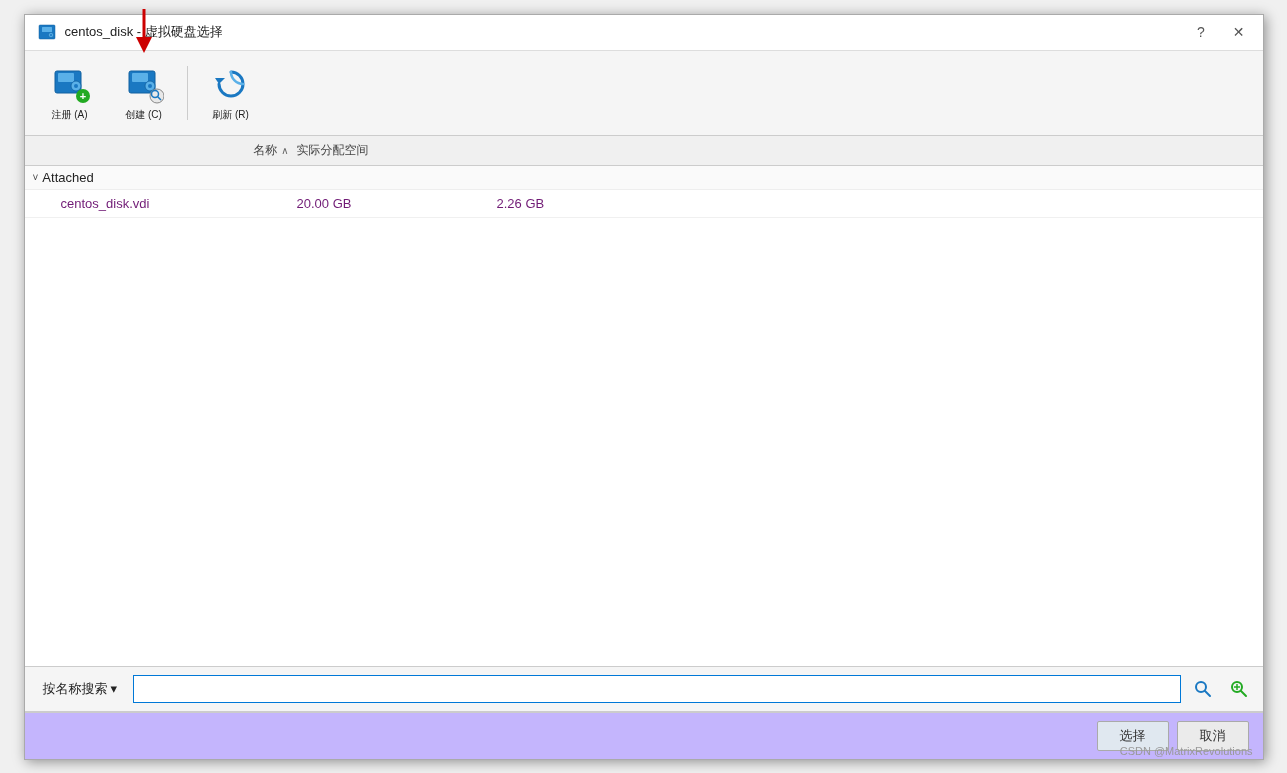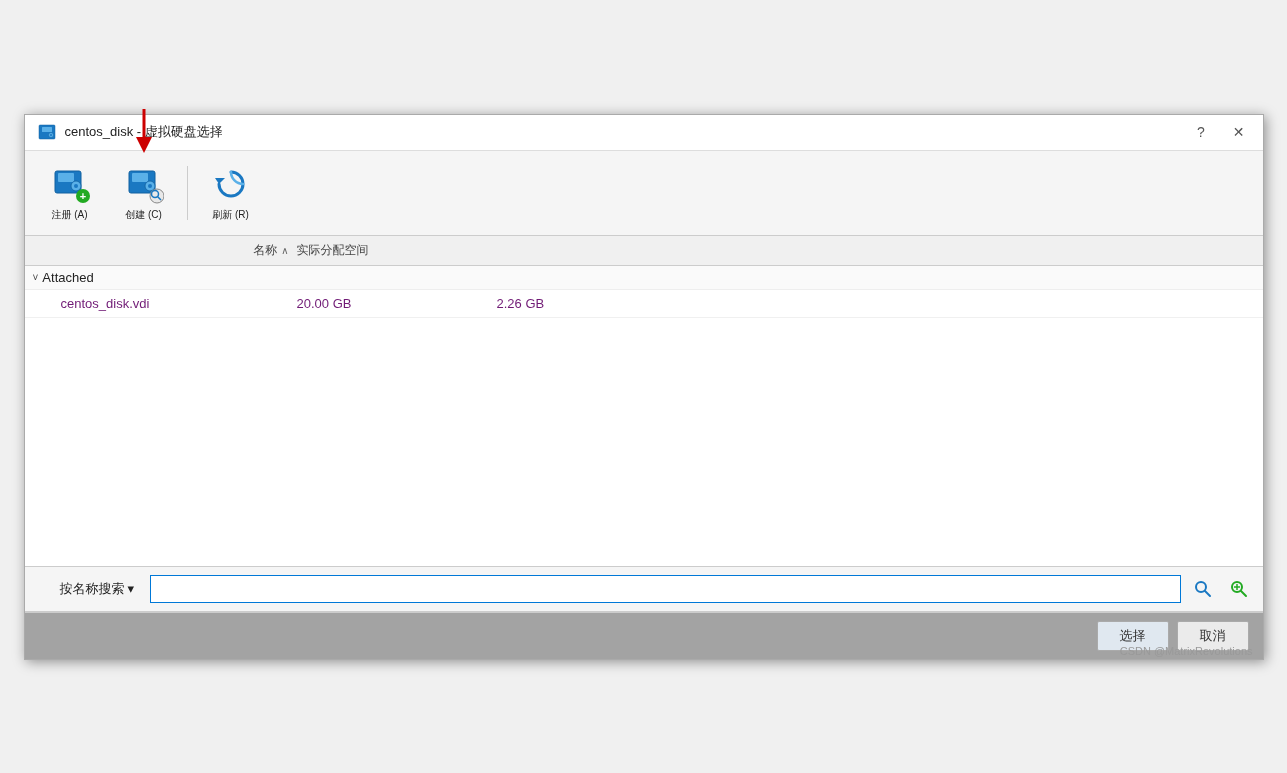--- a/index.html
+++ b/index.html
@@ -9,21 +9,21 @@
       background: #f0f0f0;
       display: flex;
       align-items: center;
       justify-content: center;
       width: 1287px;
       height: 773px;
       overflow: hidden;
     }
     .dialog {
       width: 1240px;
-      height: 546px;
+      height: 746px;
       background: #f5f5f5;
       border: 1px solid #aaa;
       box-shadow: 2px 2px 12px rgba(0,0,0,0.4);
       display: flex;
       flex-direction: column;
       position: relative;
     }
     
     .title-bar {
       background: #ffffff;
@@ -188,21 +188,20 @@
     .search-label-btn {
       display: flex;
       align-items: center;
       gap: 3px;
       padding: 4px 8px;
       background: none;
       border: none;
       cursor: pointer;
       font-size: 13px;
       color: #222;
-      margin-left: 17px;
     }
     .search-input {
       flex: 1;
       height: 28px;
       border: 1.5px solid #0078d7;
       padding: 2px 6px;
       font-size: 13px;
       outline: none;
       background: #fff;
     }
@@ -218,21 +217,21 @@
       padding: 2px;
     }
 
     
     .footer {
       display: flex;
       justify-content: flex-end;
       align-items: center;
       padding: 8px 14px;
       gap: 8px;
-      background: #a3a3a3;
+      background: #c4b5fd;
       border-top: 1px solid #ccc;
     }
     .footer-btn {
       padding: 5px 22px;
       font-size: 13px;
       cursor: pointer;
       border: 1px solid #aaa;
       border-radius: 2px;
       background: #ebebeb;
       color: #333;

